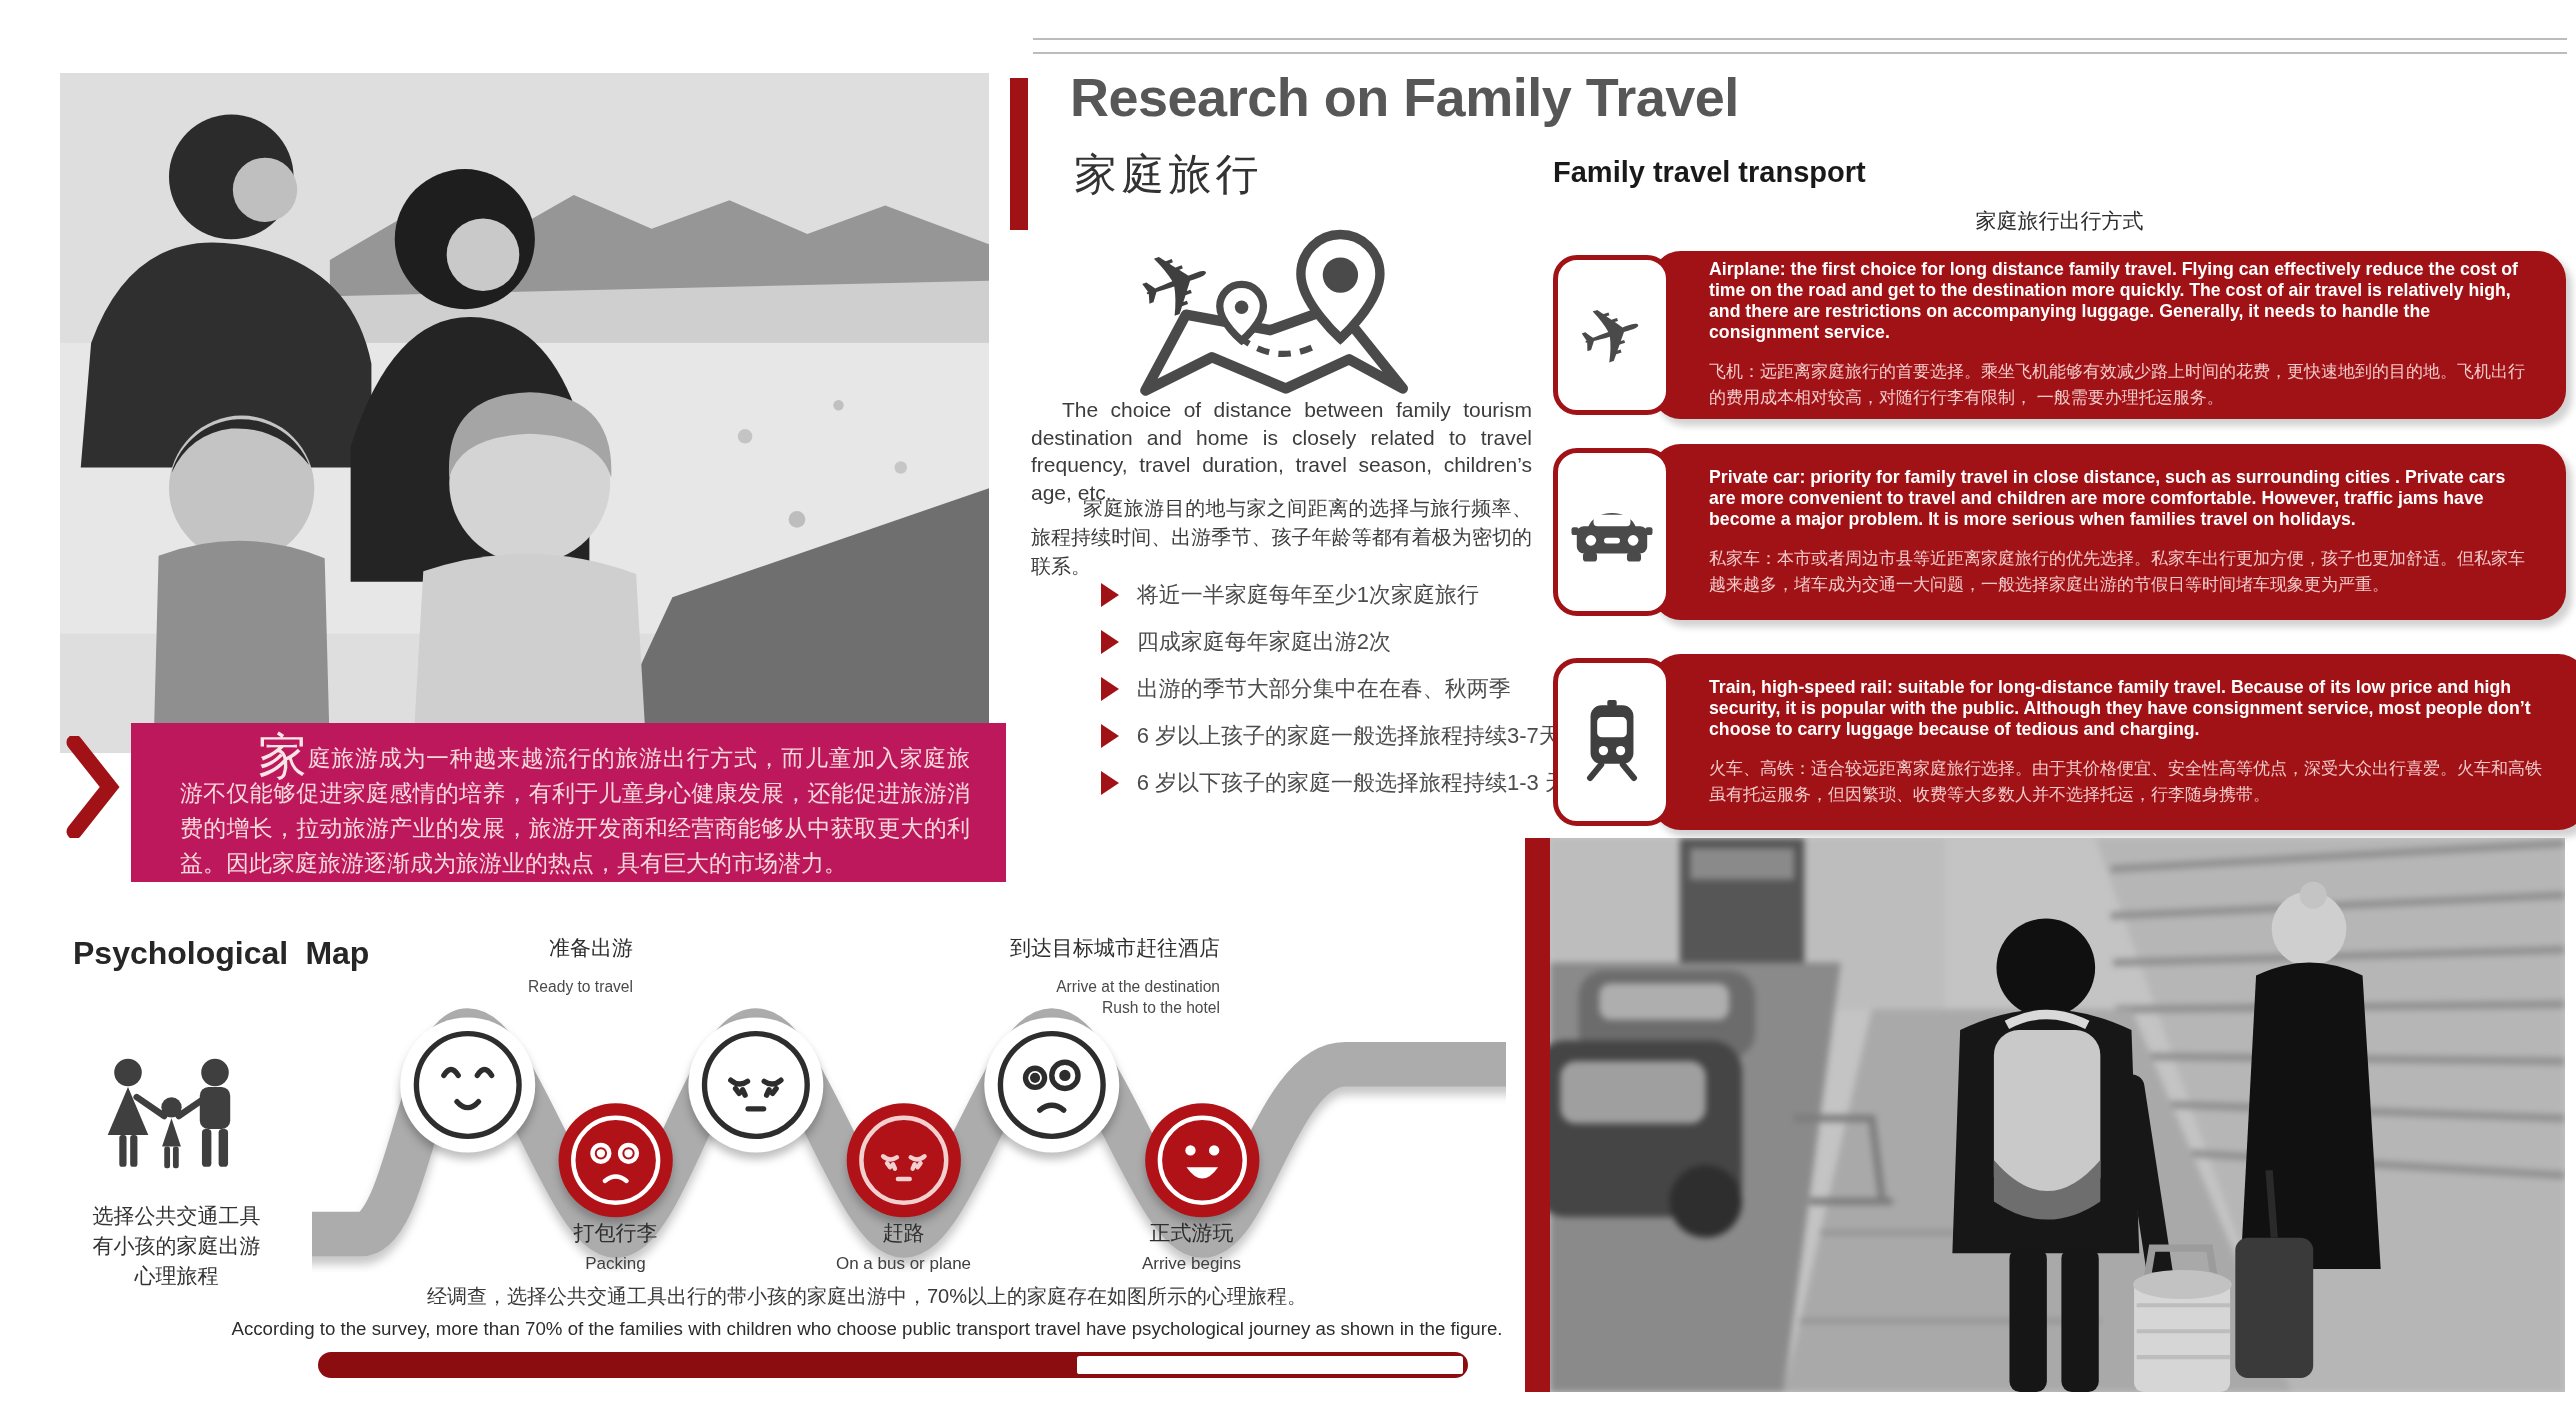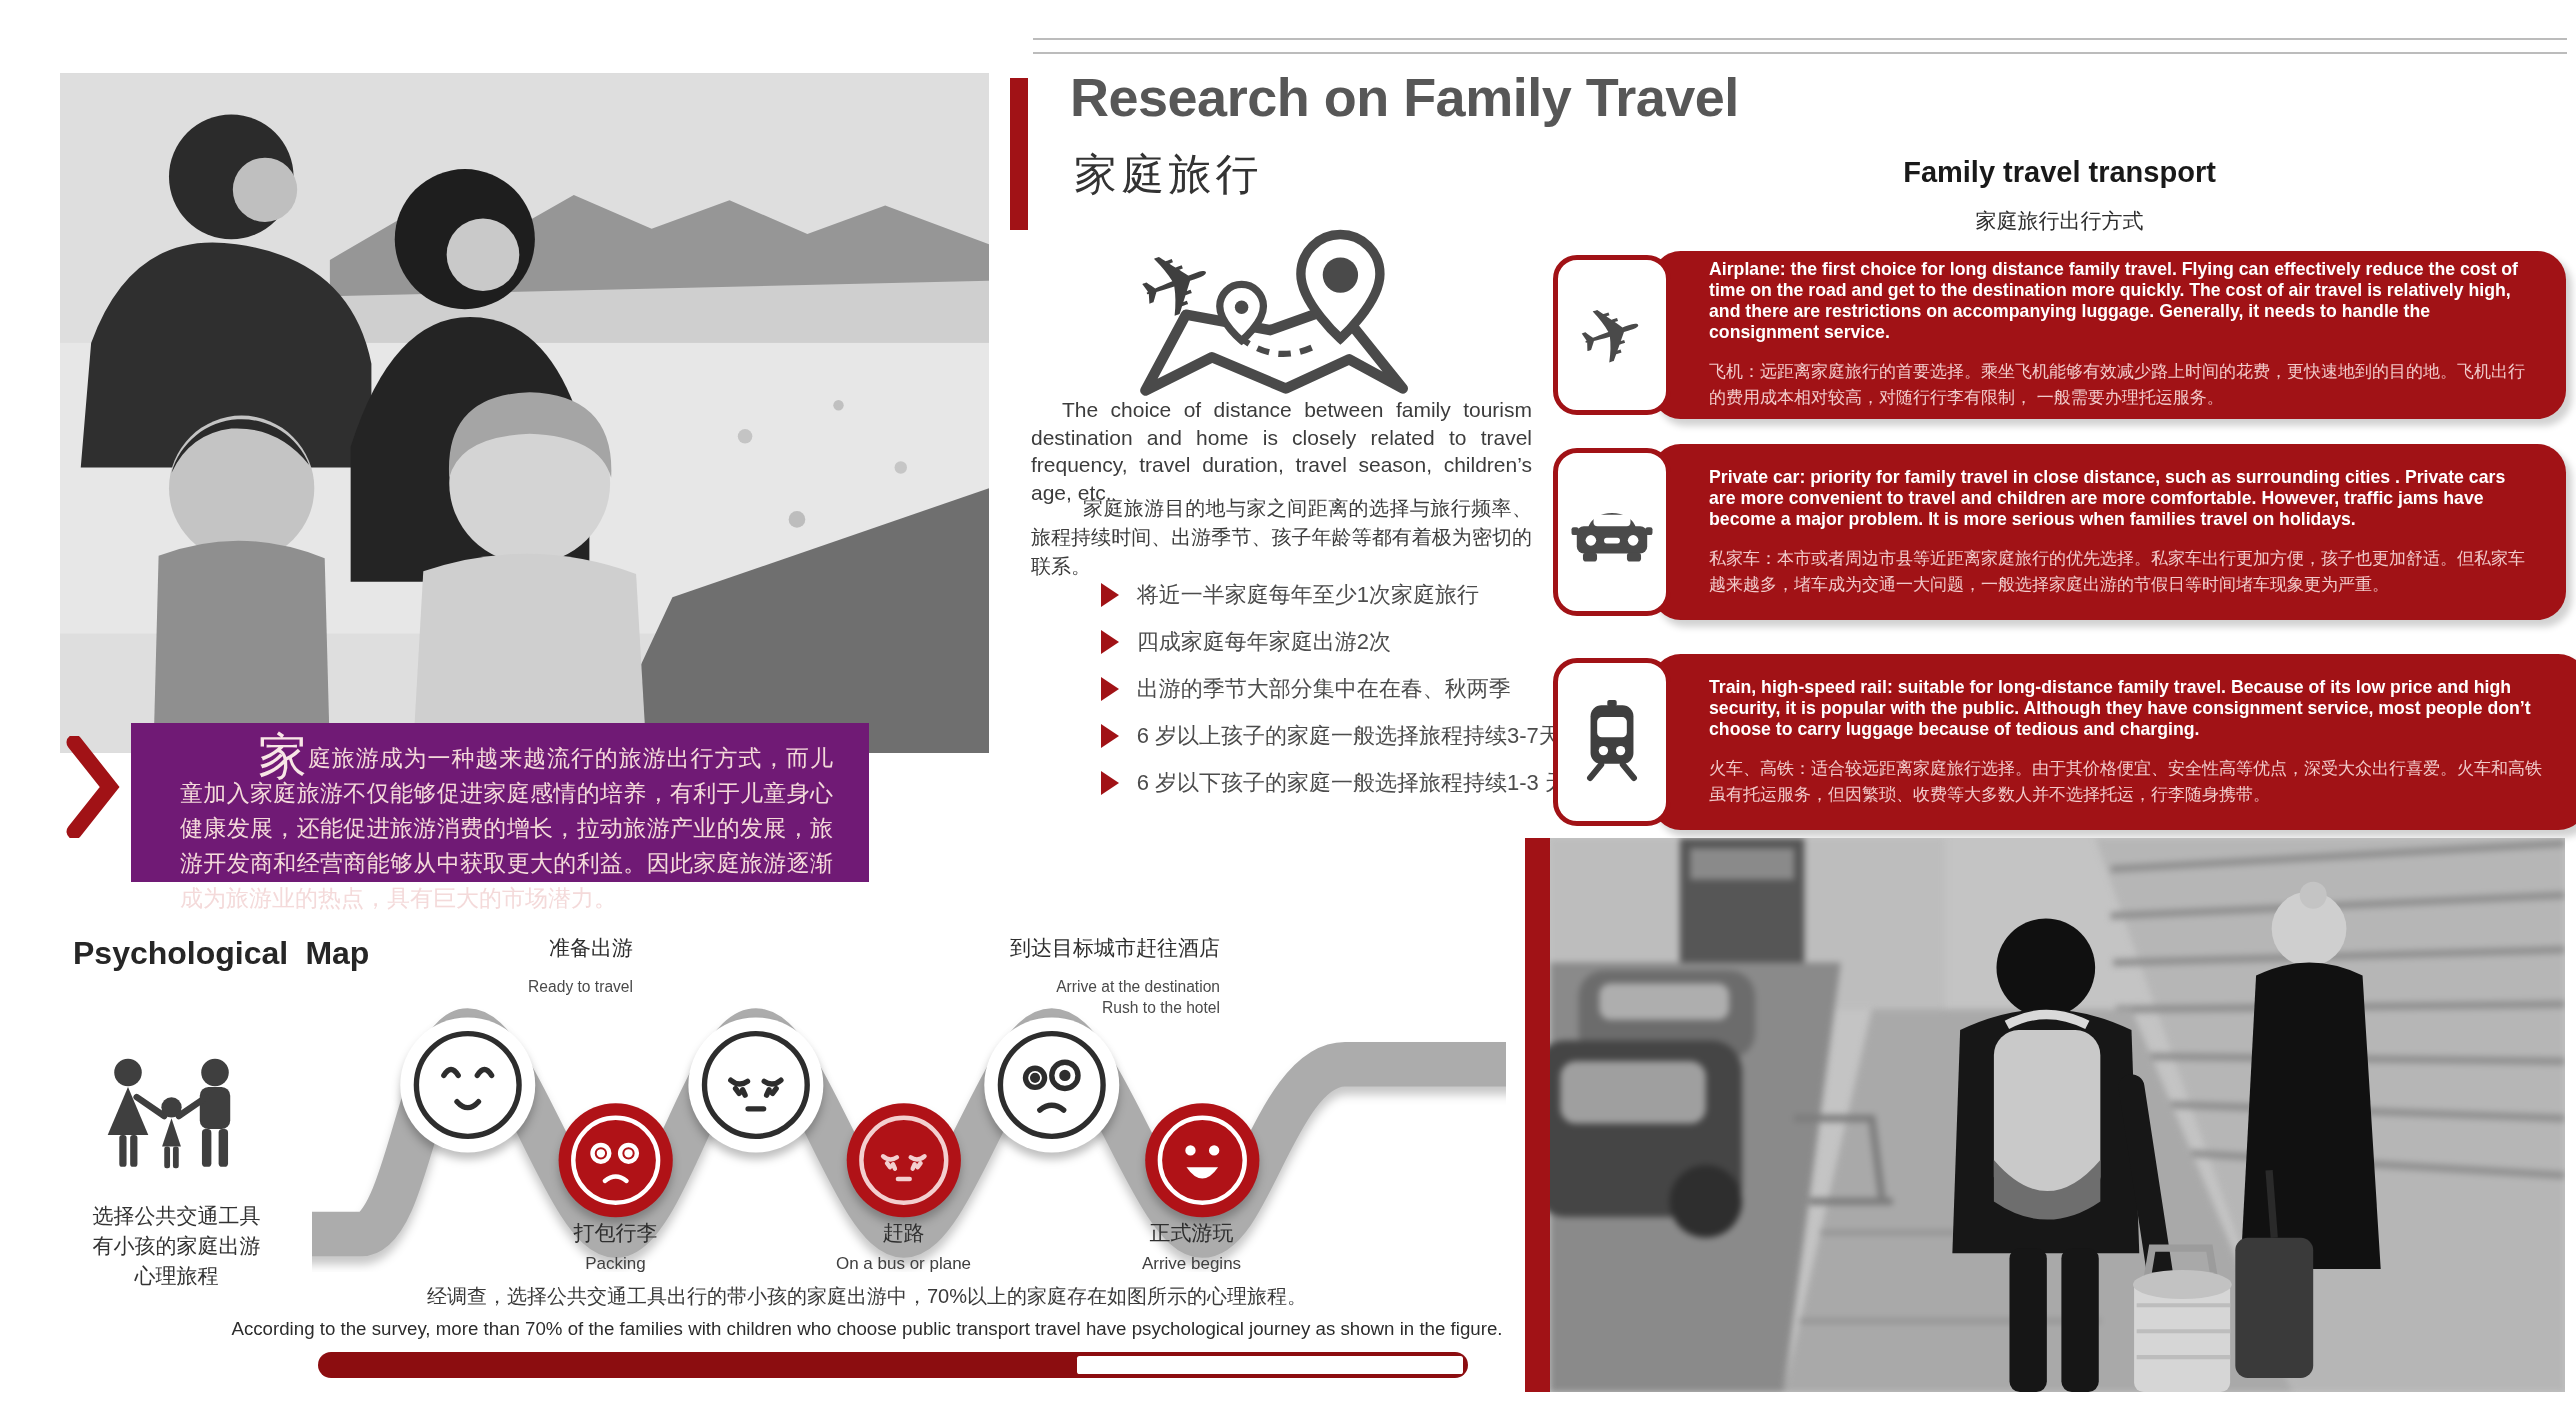--- a/index.html
+++ b/index.html
@@ -12,21 +12,21 @@
 
   
   .title-bar{position:absolute;left:1010px;top:78px;width:17.7px;height:152px;background:#A11216;}
   .main-title{position:absolute;left:1070px;top:66px;font-size:54px;font-weight:600;color:#575757;letter-spacing:-0.5px;white-space:nowrap;}
   .main-sub{position:absolute;left:1074px;top:146px;font-size:43px;color:#333;letter-spacing:4.2px;white-space:nowrap;}
 
   
   .photo-frame{position:absolute;left:60px;top:73px;width:929px;height:680px;overflow:hidden;background:#dcdcdc;}
 
   
-  .banner{position:absolute;left:131px;top:723px;width:738px;height:159px;background:#701a75;z-index:5;
+  .banner{position:absolute;left:131px;top:723px;width:875px;height:159px;background:#be185d;z-index:5;
           color:#F4DADA;font-size:23px;line-height:35px;box-sizing:border-box;padding:17.7px 36px 0 49px;text-align:justify;}
   .banner p{margin:0;text-indent:78px;}
   .dropcap{font-size:49px;line-height:0;vertical-align:-7.3px;color:#F8E6E6;}
   .chevron{position:absolute;left:66px;top:736px;}
 
   
   .psych-title{position:absolute;left:73px;top:935px;font-size:32px;font-weight:600;color:#262626;word-spacing:8.3px;white-space:nowrap;}
   .legend-txt{position:absolute;left:57px;top:1201px;width:239px;text-align:center;font-size:21px;line-height:30px;color:#333;}
   .stage-top{position:absolute;top:934px;width:332px;text-align:right;}
   .stage-top .zh{font-size:21px;color:#2e2e2e;margin-bottom:13.5px;}
@@ -42,21 +42,21 @@
 
   
   .para-en{position:absolute;left:1031px;top:396px;width:501px;font-size:21px;line-height:27.5px;color:#3c3c3c;text-align:justify;text-indent:31px;margin:0;}
   .para-zh{position:absolute;left:1031px;top:494px;width:501px;font-size:20px;line-height:29px;color:#3c3c3c;text-align:justify;text-indent:52px;margin:0;}
   .bullets{position:absolute;left:1101px;top:583px;width:467px;}
   .bullet{display:flex;align-items:center;margin-bottom:23px;height:24px;}
   .tri{width:0;height:0;border-left:18.7px solid #A11216;border-top:12.5px solid transparent;border-bottom:12.5px solid transparent;margin-right:17.7px;flex:none;}
   .bullet span.txt{font-size:22px;color:#4c4c4c;white-space:nowrap;}
 
   
-  .tr-head{position:absolute;left:1553px;top:156px;width:1013px;text-align:center;font-size:29px;font-weight:600;color:#191919;}
+  .tr-head{position:absolute;left:1553px;top:156px;width:1013px;font-size:29px;font-weight:600;color:#191919;}
   .tr-sub{position:absolute;left:1553px;top:207px;width:1013px;text-align:center;font-size:21px;color:#2e2e2e;}
   .trow{position:absolute;left:1553px;width:1013px;}
   .trow .box{position:absolute;left:99px;right:0;top:0;bottom:0;background:#A11216;border-radius:28.6px;
              box-shadow:5.2px 6.2px 7.3px rgba(0,0,0,0.18);box-sizing:border-box;
              display:flex;flex-direction:column;justify-content:center;gap:16px;padding:10.4px 31px 10.4px 57px;}
   .trow .tile{position:absolute;left:0;top:4.2px;bottom:4.2px;width:118px;background:#fff;border:5.2px solid #A11216;border-radius:24px;
               display:flex;align-items:center;justify-content:center;z-index:2;box-sizing:border-box;}
   .box .en{font-size:17.7px;line-height:21px;font-weight:bold;color:#ffffff;margin:0;}
   .box .zh{font-size:17px;line-height:26px;color:#F1CACA;margin:0;}
   .plane-glyph{font-size:78px;color:#4a4a4a;transform:rotate(-18deg);font-family:"DejaVu Sans",sans-serif;}

